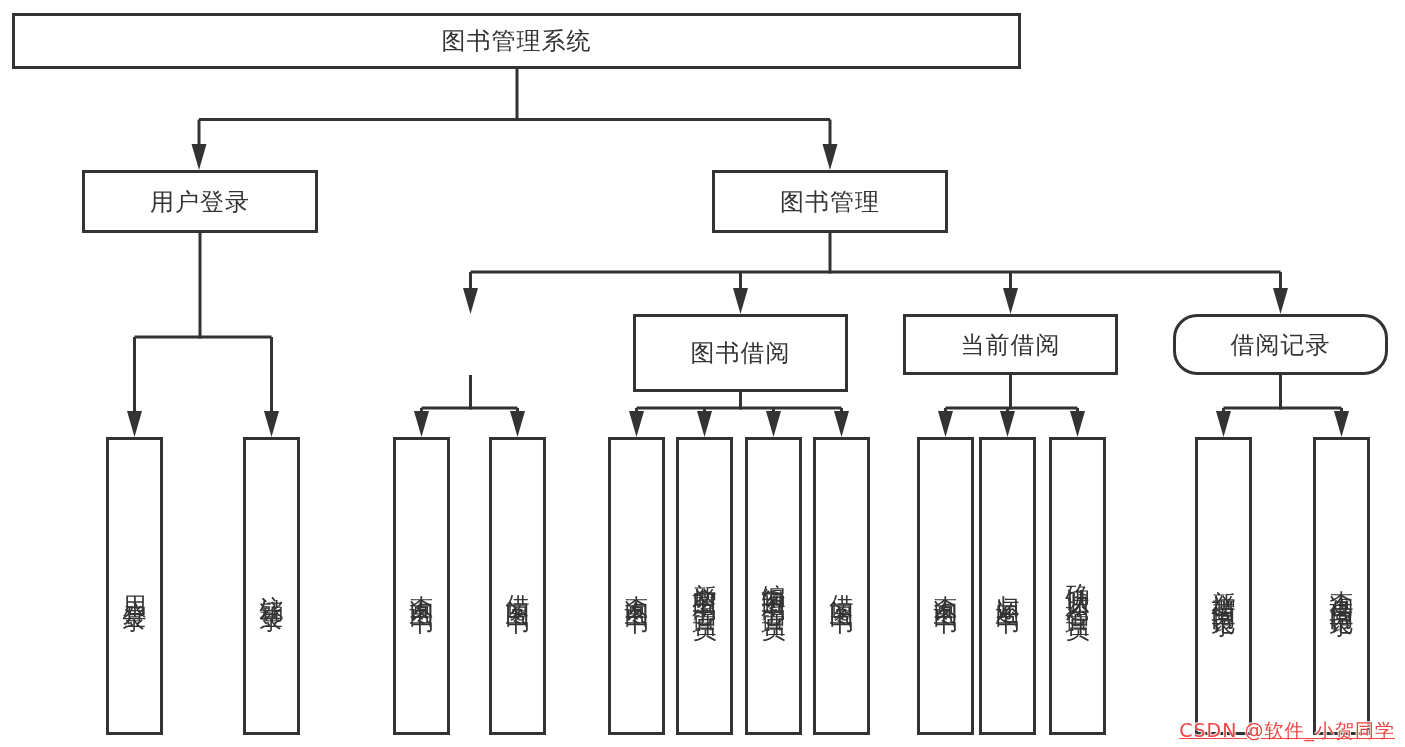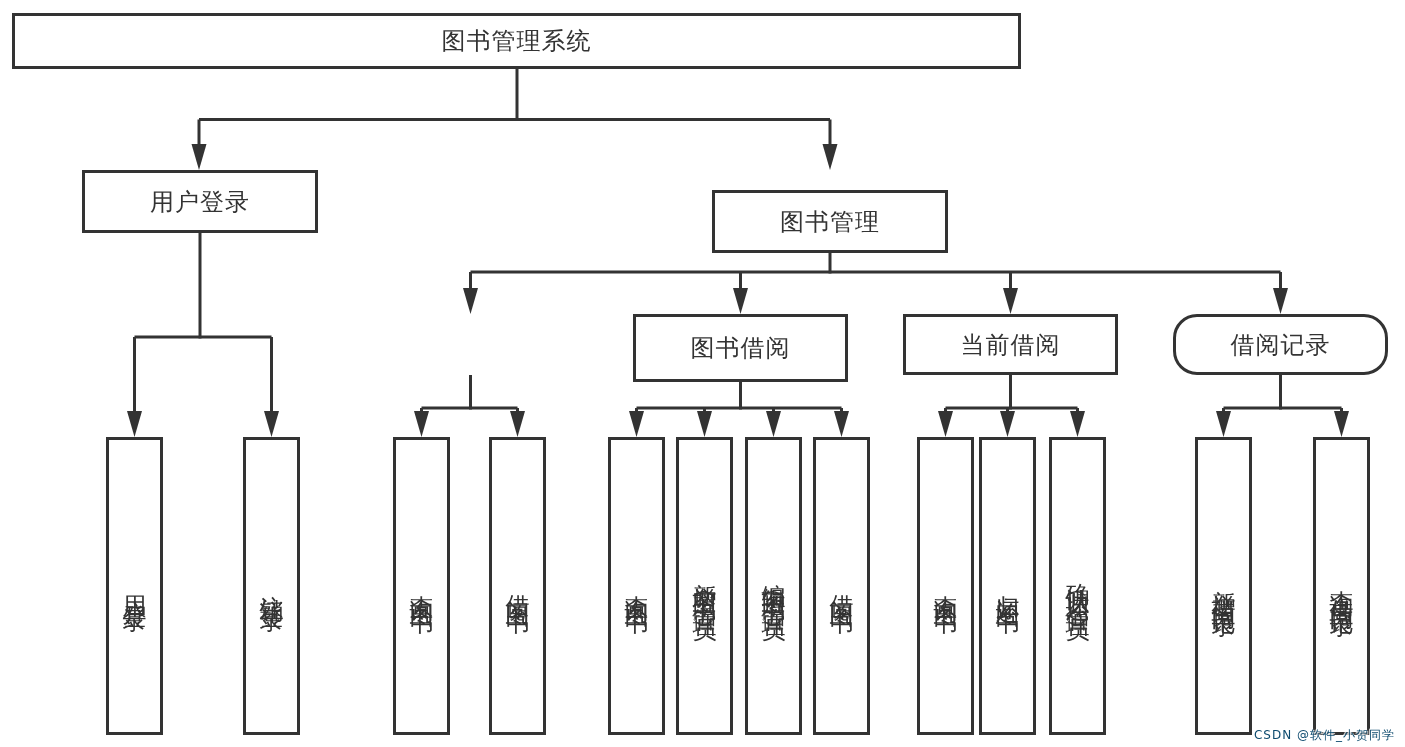--- a/index.html
+++ b/index.html
@@ -46,25 +46,26 @@
     text-orientation: mixed;
     letter-spacing: 5px;
     line-height: 1;
     white-space: nowrap;
   }
   .watermark {
     position: absolute;
     right: 10px;
     bottom: 3px;
     z-index: 3;
-    font-size: 12px;
-    color: #0c4a6e;
+    font-size: 19px;
+    color: #ef4444;
     letter-spacing: 1px;
     text-shadow: 0 0 2px #ffffff, 1px 1px 0 rgba(255,255,255,0.8), -1px -1px 0 rgba(255,255,255,0.8);
     white-space: nowrap;
+    text-decoration: underline;
   }
 </style>
 </head>
 <body>
 
 <div class="stage">
 
   <svg class="wires" width="1405" height="747" viewBox="0 0 1405 747">
     <g stroke="#333333" stroke-width="3" fill="none">
 
@@ -139,25 +140,25 @@
     </g>
   </svg>
 
   <div class="node hbox" style="left:12px; top:13px; width:1009px; height:56px;">
     <span>图书管理系统</span>
   </div>
 
   <div class="node hbox" style="left:82px; top:170px; width:236px;">
     <span>用户登录</span>
   </div>
-  <div class="node hbox" style="left:712px; top:170px; width:236px;margin-top:20px;">
+  <div class="node hbox" style="left:712px; top:170px; width:236px;">
     <span>图书管理</span>
   </div>
 
-  <div class="node hbox" style="left:633px; top:314px; width:215px; height:68px;justify-content:center;">
+  <div class="node hbox" style="left:633px; top:314px; width:215px; height:78px;justify-content:center;">
     <span>图书借阅</span>
   </div>
   <div class="node hbox" style="left:903px; top:314px; width:215px; height:61px;font-family:Liberation Mono, monospace;">
     <span>当前借阅</span>
   </div>
   <div class="node hbox" style="left:1173px; top:314px; width:215px; height:61px;border-radius:24px;">
     <span>借阅记录</span>
   </div>
 
   <div class="node leaf" style="left:106px;">

